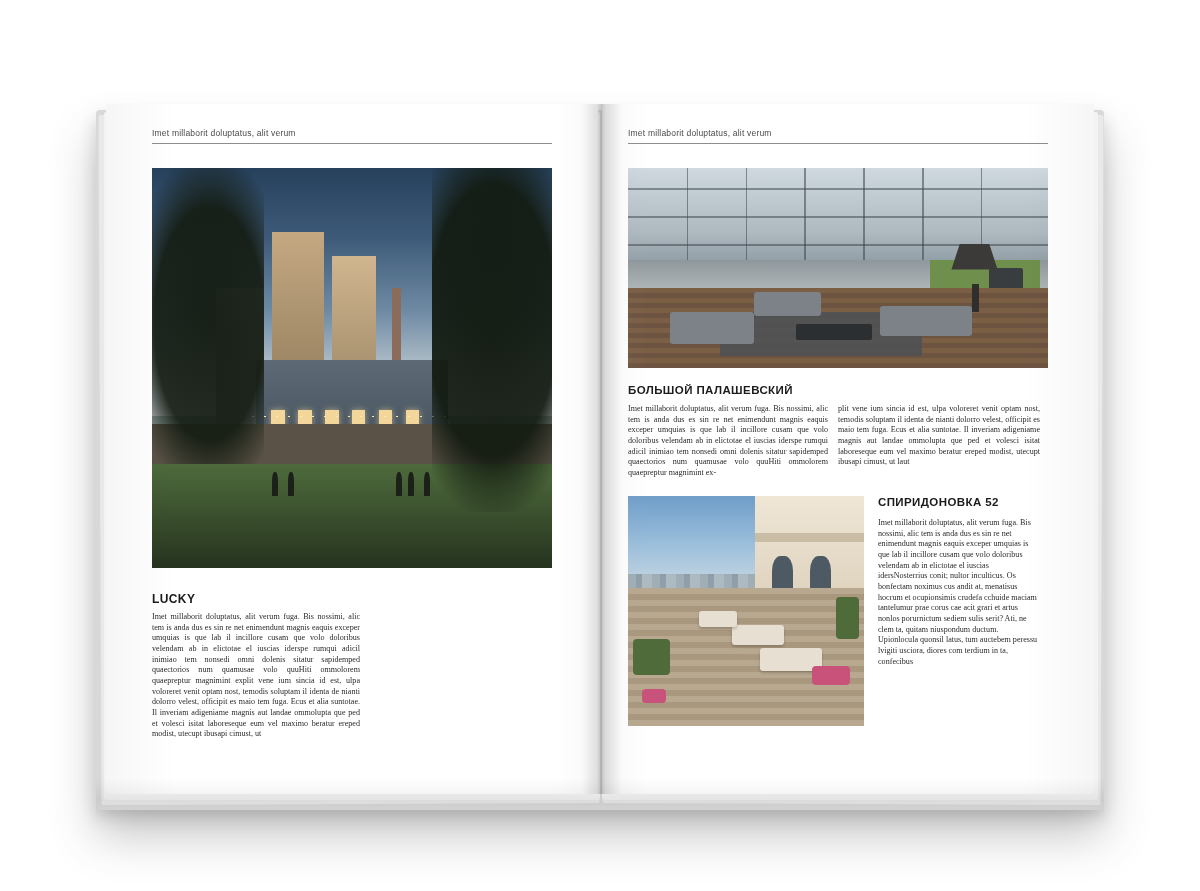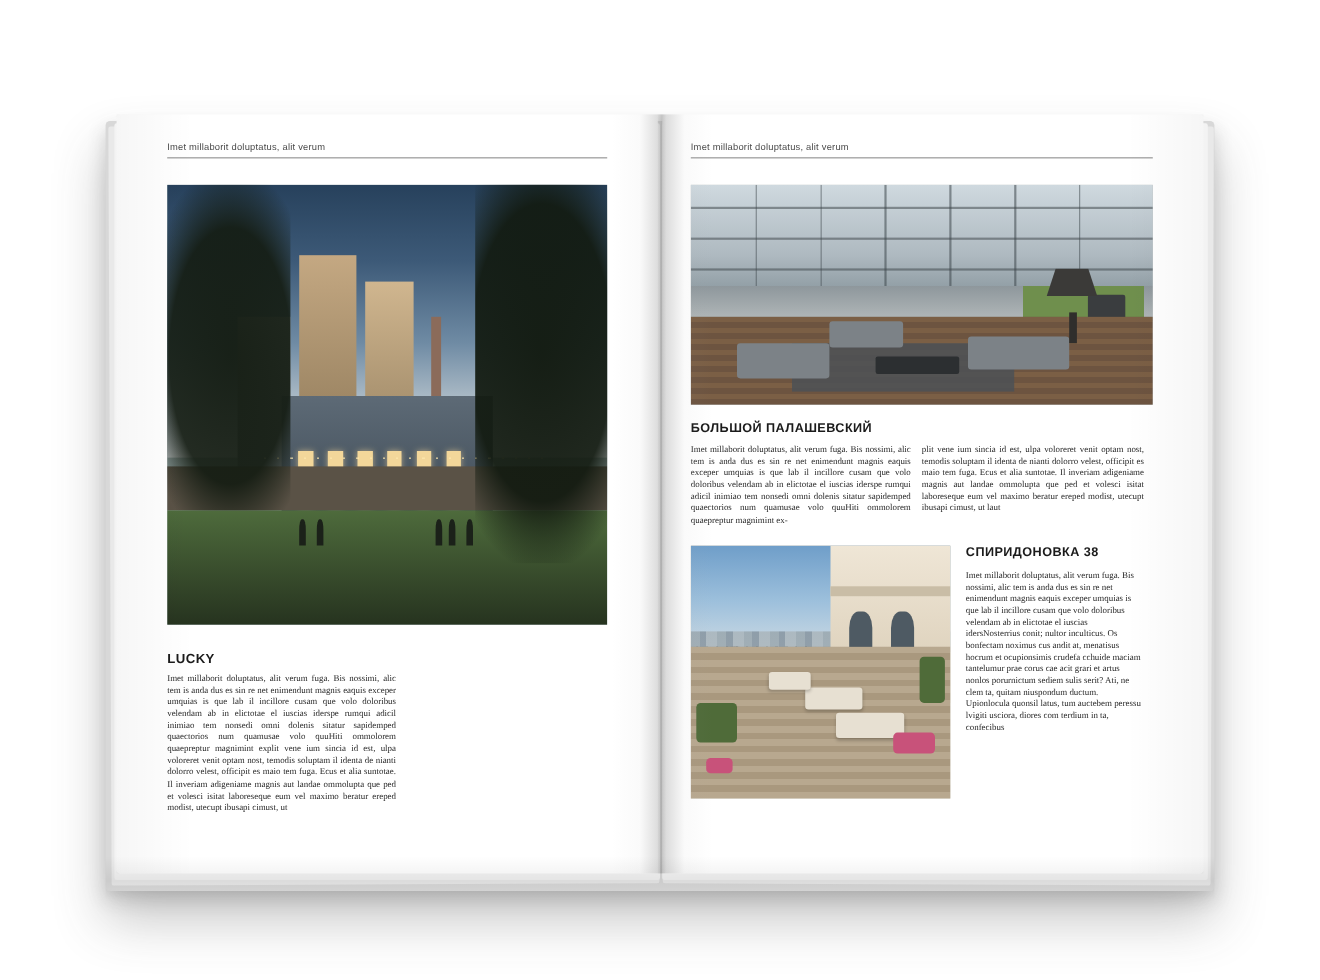--- a/index.html
+++ b/index.html
@@ -383,21 +383,21 @@
       <div class="deck"></div>
       <div class="lounger" style="left:44%; top:56%; width:22%; height:9%;"></div>
       <div class="lounger" style="left:56%; top:66%; width:26%; height:10%;"></div>
       <div class="lounger" style="left:30%; top:50%; width:16%; height:7%;"></div>
       <div class="hedge" style="left:2%; top:62%; width:16%; height:16%;"></div>
       <div class="hedge" style="right:2%; top:44%; width:10%; height:18%;"></div>
       <div class="flowers" style="right:6%; top:74%; width:16%; height:8%;"></div>
       <div class="flowers" style="left:6%; top:84%; width:10%; height:6%;"></div>
     </div>
 
-    <div class="headline" style="left:276px; top:392px; font-size:11.5px;">СПИРИДОНОВКА 38</div>
+    <div class="headline" style="left:276px; top:392px; font-size:11.5px;">СПИРИДОНОВКА 52</div>
 
     <div class="body-col" style="left:276px; top:414px; width:162px; text-align:left;">Imet millaborit doluptatus, alit verum fuga. Bis nossimi, alic tem is anda dus es sin re net enimendunt magnis eaquis exceper umquias is que lab il incillore cusam que volo doloribus velendam ab in elictotae el iuscias idersNosterrius conit; nultor inculticus. Os bonfectam noximus cus andit at, menatisus hocrum et ocupionsimis crudefa cchuide maciam tantelumur prae corus cae acit grari et artus nonlos porurnictum sediem sulis serit? Ati, ne clem ta, quitam niuspondum ductum. Upionlocula quonsil latus, tum auctebem peressu lvigiti usciora, diores com terdium in ta, confecibus</div>
   </div>
 
   <div class="gutter"></div>
   <div class="page-curl-left"></div>
   <div class="page-curl-right"></div>
   <div class="book-base"></div>
 
 </div>

